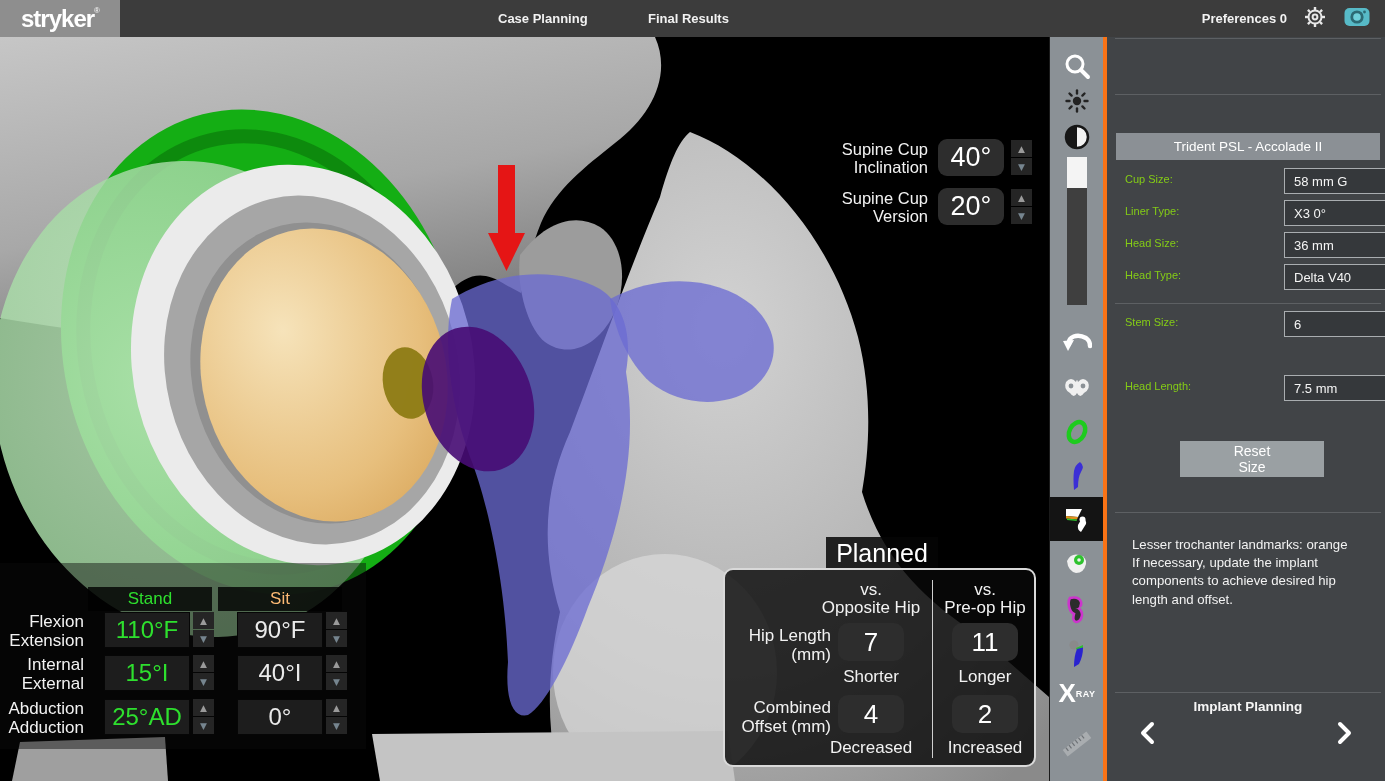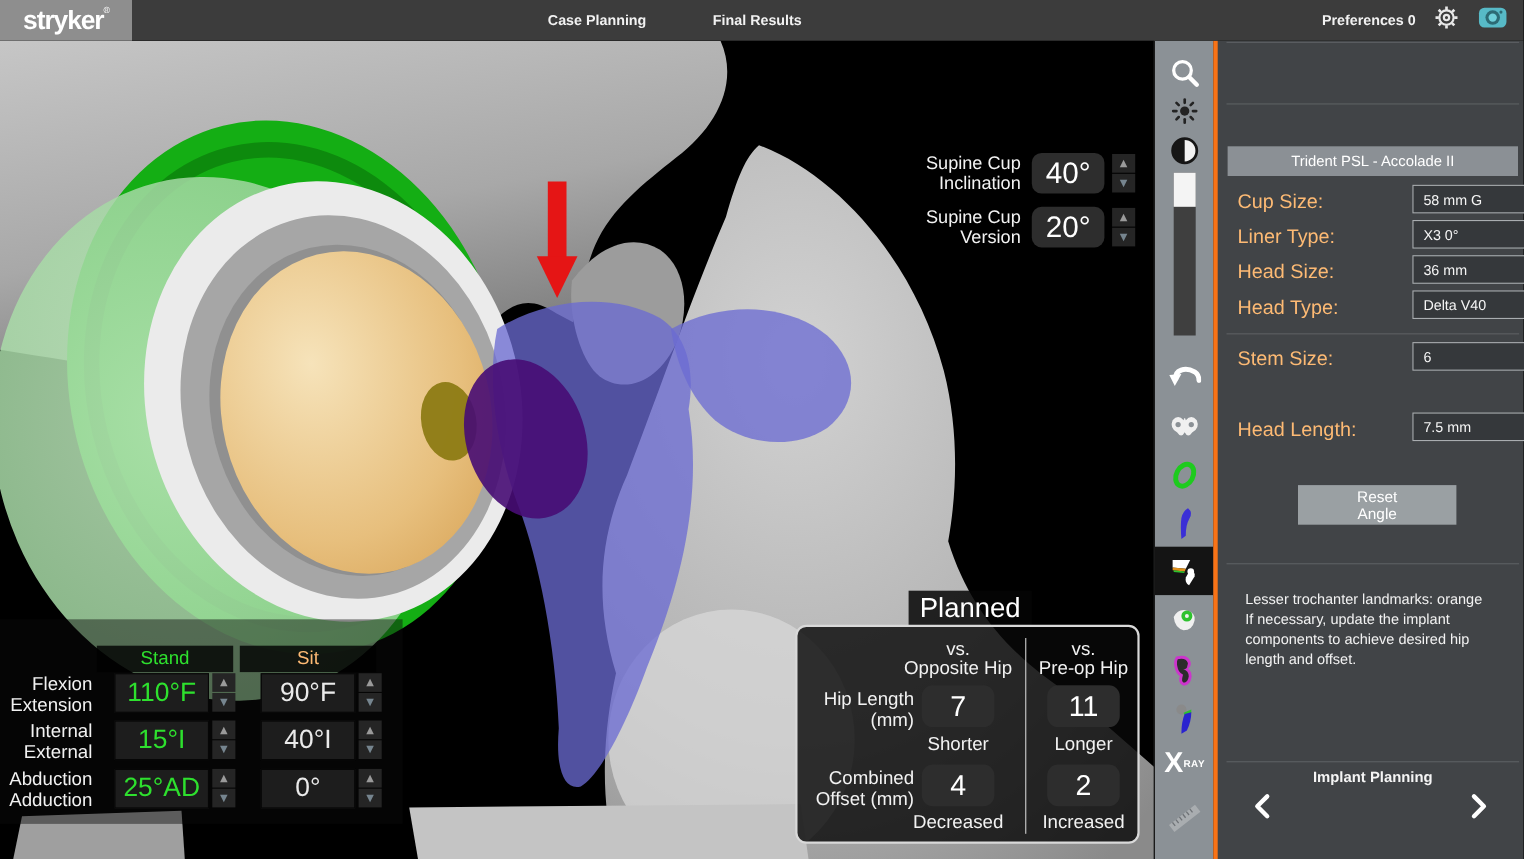--- a/index.html
+++ b/index.html
@@ -79,21 +79,21 @@
   #xray-icon .x { font-size:26px; line-height:24px; }
   #xray-icon .ray { font-size:9px; letter-spacing:.5px; margin-top:8px; }
 
   
   #sidepanel { position:absolute; left:1103px; top:37px; width:282px; height:744px; background:#414447;
     border-left:4px solid #f97316; z-index:20; }
   .sp-divider { position:absolute; left:8px; width:266px; height:1px; background:#5d6063; }
   #sp-header { position:absolute; left:9px; top:96px; width:264px; height:27px; background:#8b9095;
     display:flex; align-items:center; justify-content:center; color:#fff; font-size:13.5px; }
   .field-row { position:absolute; left:0; width:282px; height:26px; }
-  .field-label { position:absolute; left:18px; top:5px; color:#fdba74; font-size:18px; }
+  .field-label { position:absolute; left:18px; top:5px; color:#84cc16; font-size:11px; }
   .field-box { position:absolute; left:137px; top:0; width:137px; height:26px; background:#35383b;
     border:1px solid #a9adb0; display:flex; align-items:center; cursor:pointer;margin-left:40px; }
   .field-value { flex:1; color:#f5f5f5; font-size:13px; padding-left:9px; }
   .field-arrow { width:17px; height:24px; background:#9ba1a5; display:flex; align-items:center; justify-content:center; }
   .field-arrow::before { content:""; border-left:6px solid #2e2e2e; border-top:5px solid transparent;
     border-bottom:5px solid transparent; }
   #reset-button { position:absolute; left:73px; top:404px; width:144px; height:36px; background:#9aa0a3;
     color:#fff; font-size:14px; line-height:16px; display:flex; align-items:center; justify-content:center;
     text-align:center; flex-direction:column; cursor:pointer; }
   #instructions { position:absolute; left:25px; top:481px; width:238px; color:#f2f2f2; font-size:13.2px;
@@ -465,21 +465,21 @@
   <div class="field-row" style="top:338px;">
     <span class="field-label">Head Length:</span>
     <div class="field-box">
       <span class="field-value">7.5 mm</span>
       <span class="field-arrow"></span>
     </div>
   </div>
 
   <div id="reset-button">
     <div>Reset</div>
-    <div>Angle</div>
+    <div>Size</div>
   </div>
 
   <div class="sp-divider" style="top:475px;"></div>
 
   <div id="instructions">
     <div id="instr-3">Lesser trochanter landmarks: orange</div>
     <div>If necessary, update the implant components to achieve desired hip length and offset.</div>
   </div>
 
   <div class="sp-divider" style="top:655px;"></div>

